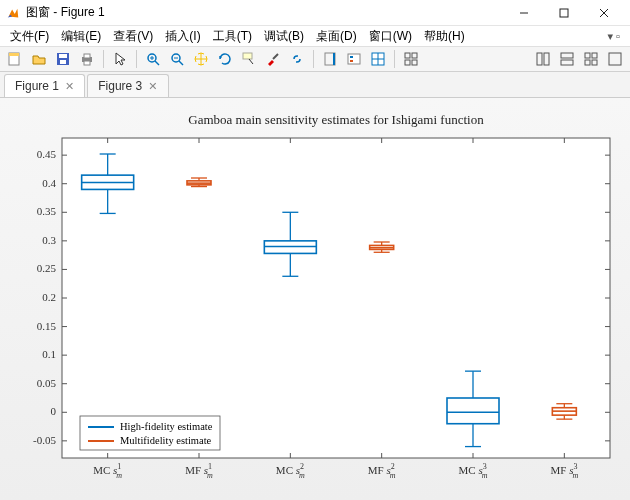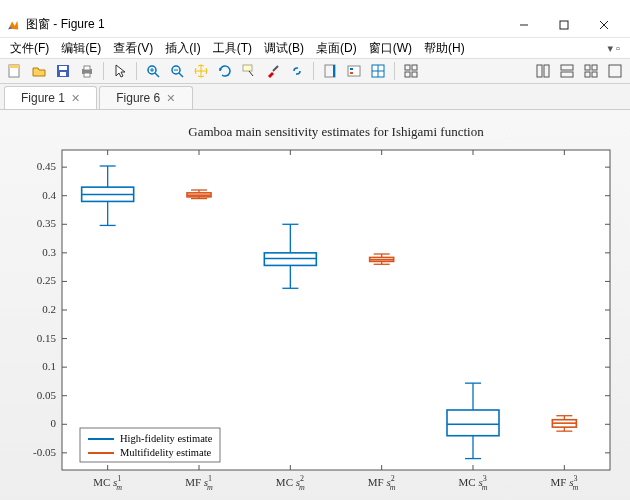--- a/index.html
+++ b/index.html
@@ -1,29 +1,29 @@
 <!DOCTYPE html>
 <html><head>
 <meta charset="utf-8">
 <style>
   * { box-sizing: border-box; margin: 0; padding: 0; }
   html, body { width: 630px; height: 500px; overflow: hidden; font-family: "Segoe UI", Tahoma, sans-serif; font-size: 12px; background: #fff; }
-  .titlebar { height: 26px; display: flex; align-items: center; padding: 0 6px; background: #fff; border-bottom: 1px solid #e5e5e5; margin-top: 12px; }
+  .titlebar { height: 26px; display: flex; align-items: center; padding: 0 6px; background: #fff; border-bottom: 1px solid #e5e5e5; }
   .titlebar .icon { width: 14px; height: 14px; margin-right: 6px; }
   .titlebar .title { flex: 1; font-size: 12px; color: #000; }
   .winbtn { width: 40px; height: 22px; display: flex; align-items: center; justify-content: center; color: #222; }
   .menubar { height: 20px; display: flex; align-items: center; padding: 0 4px; background: #fff; gap: 0; text-align: center; }
   .menu { padding: 2px 6px; font-size: 12px; color: #000; }
   .menu-tail { margin-left:auto; padding-right:6px; color:#555; font-size:11px; }
   .toolbar { height: 26px; display: flex; align-items: center; padding: 2px 4px; background: #f5f5f5; border-top:1px solid #e0e0e0; border-bottom:1px solid #d0d0d0; gap: 2px; }
   .tbtn { width: 22px; height: 22px; display:flex; align-items:center; justify-content:center; border:1px solid transparent; border-radius:2px; }
   .tsep { width:1px; height:18px; background:#ccc; margin:0 3px; }
   .tool-right { margin-left:auto; display:flex; gap:2px; }
   .tabbar { height: 26px; display:flex; align-items:flex-end; padding: 0 4px; background:#f3f3f3; border-bottom:1px solid #ccc; }
-  .tab { display:flex; align-items:center; gap:6px; padding: 4px 16px; font-size:12px; border:1px solid #ccc; border-bottom:none; background:#f8f8f8; margin-right:2px; border-radius:3px 3px 0 0; color:#333;}
+  .tab { display:flex; align-items:center; gap:6px; padding: 4px 10px; font-size:12px; border:1px solid #ccc; border-bottom:none; background:#f8f8f8; margin-right:2px; border-radius:3px 3px 0 0; color:#333;}
   .tab.active { background:#fff; }
   .tab .x { color:#888; font-size:11px; }
   .figure-area { position:relative; height: 402px; background: linear-gradient(#f7f7f7,#eeeeee); text-align: right; }
   svg.plot { position:absolute; inset:0; }
   .ticklabel { font-family: "Times New Roman", serif; font-size: 11px; fill:#333; }
   .legend-box { font-family:"Times New Roman",serif; font-size:10.5px; }
   .charttitle { font-family:"Times New Roman", serif; font-size:13px; fill:#222; }
 </style>
 </head>
 <body>
@@ -201,21 +201,21 @@
       </div>
   </div>
 </div>
 
 <div class="tabbar">
   <div class="tab active">
     <span>Figure 1</span>
     <span class="x">✕</span>
   </div>
   <div class="tab">
-    <span>Figure 6</span>
+    <span>Figure 3</span>
     <span class="x">✕</span>
   </div>
 </div>
 
 <div class="figure-area">
   <svg class="plot" id="plot" width="630" height="402">
       <rect x="62" y="40" width="548" height="320" fill="#fff" stroke="#555" stroke-width="1"></rect>
       <text x="336" y="26" text-anchor="middle" class="charttitle">Gamboa main sensitivity estimates for Ishigami function</text>
       <line x1="62" y1="342.85714285714283" x2="67" y2="342.85714285714283" stroke="#555"></line>
       <line x1="610" y1="342.85714285714283" x2="605" y2="342.85714285714283" stroke="#555"></line>

